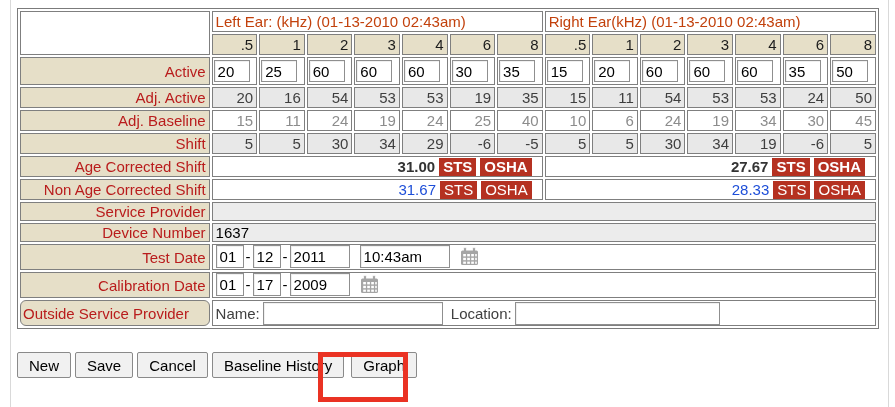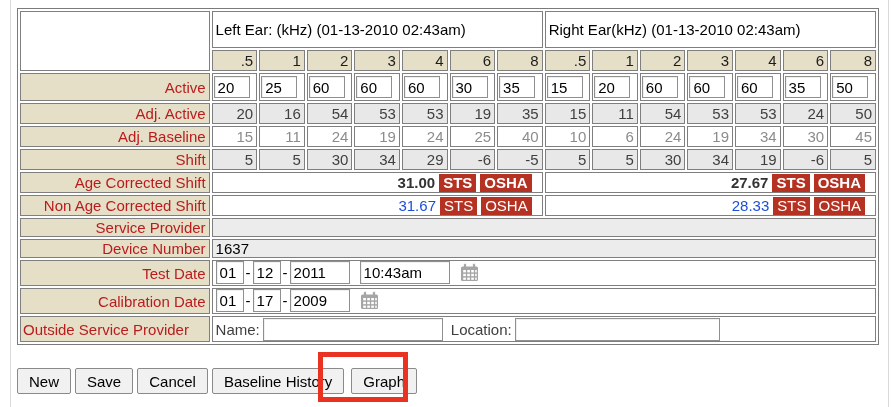--- a/index.html
+++ b/index.html
@@ -16,21 +16,21 @@
   .content { position:absolute; left:17px; top:8px; }
 
   table.audio {
     table-layout:fixed; width:862px;
     border-collapse:separate; border-spacing:2px;
     border:1px solid #7b7b7b; background:#fff;
   }
   td { border:1px solid #7f7f7f; padding:0 3px; overflow:hidden; white-space:nowrap; }
 
   td.corner { background:#fff; }
-  td.ear-h  { background:#fff; color:#000000; text-align:left; height:37px; }
+  td.ear-h  { background:#fff; color:#c2410c; text-align:left; height:21px; }
   td.freq   { background:#e6dfc8; text-align:right; height:21px; color:#1c1c1c; }
   td.lbl    { background:#e6dfc8; text-align:right; color:#b91c1c; }
   td.in-cell{ background:#fff; height:28px; padding:1px 1px; }
   td.num-gray  { background:#e8e8e8; text-align:right; color:#3f3f3f; height:21px; }
   td.num-white { background:#fff; text-align:right; color:#8c8c8c; height:21px; }
   td.age-cell  { background:#fff; text-align:right; height:21px; padding-right:10px; }
   td.svc-cell  { background:#ececec; text-align:left; height:19px; }
   td.date-cell { background:#fff; text-align:left; height:26px; }
   td.osp-cell  { background:#fff; text-align:left; height:26px; color:#3f3f3f; }
 
@@ -272,21 +272,21 @@
                   <rect x="3.2" y="14.6" width="2.7" height="2.2"></rect>
                   <rect x="7.2" y="14.6" width="2.7" height="2.2"></rect>
                   <rect x="11.2" y="14.6" width="2.7" height="2.2"></rect>
                   <rect x="15.2" y="14.6" width="1.6" height="2.2"></rect>
                 </g>
               </svg></span>
     </td>
   </tr>
 
   <tr>
-    <td class="lbl" style="text-align:left; padding-left:2px;">Outside Service Provider</td>
+    <td class="lbl" style="text-align:left; padding-left:2px;border-radius:6px;">Outside Service Provider</td>
     <td class="osp-cell" colspan="14">
       <span>Name:</span><input class="osp-name" value="" style=""><span class="osp-loc-label">Location:</span><input class="osp-loc" value="" style="">
     </td>
   </tr>
 </tbody>
     </table>
 
 <div class="btn-row">
   <button class="btn">New</button>
   <button class="btn">Save</button>

